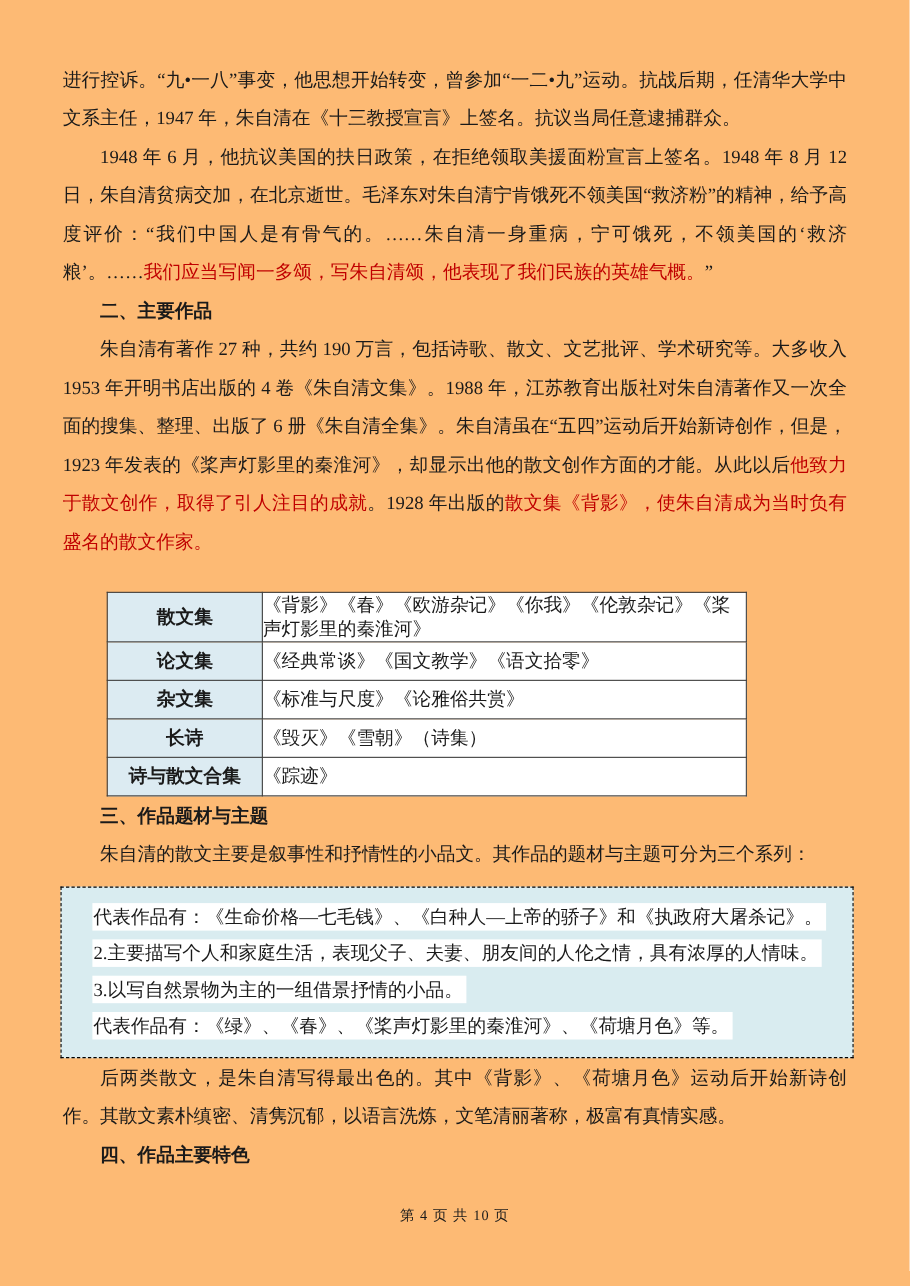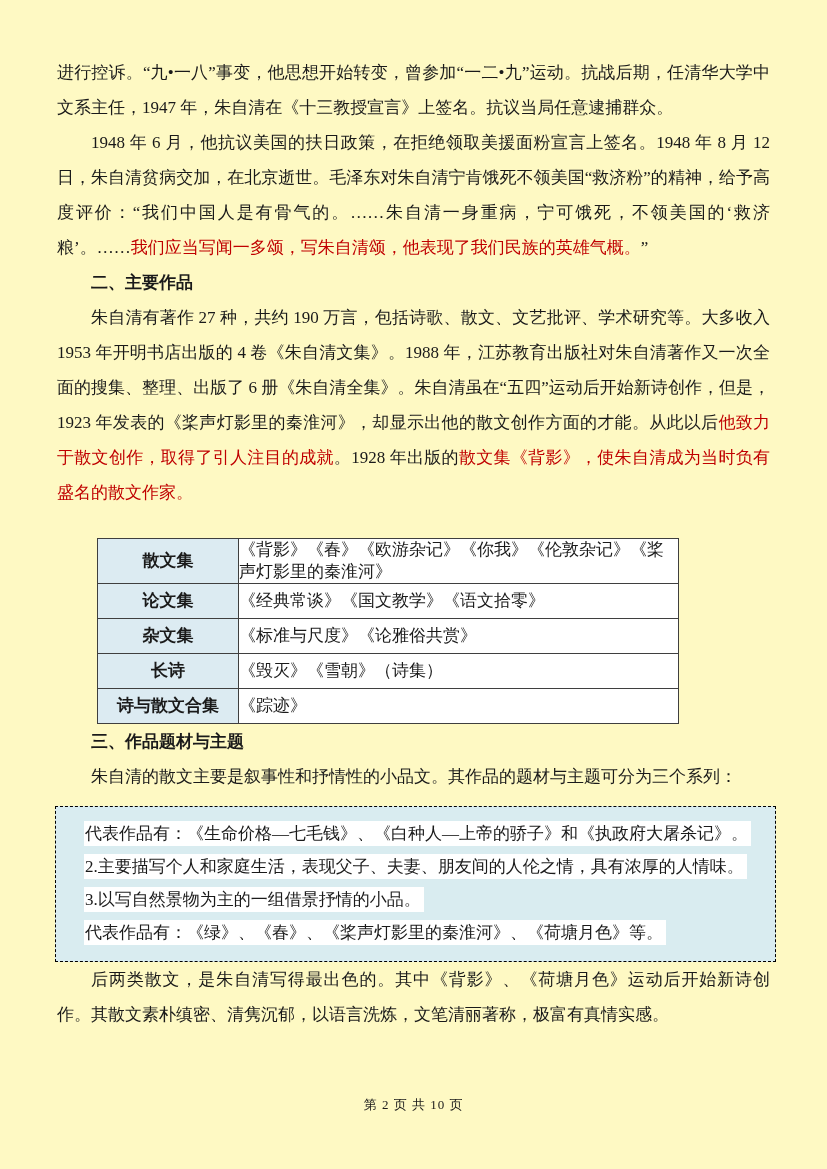--- a/index.html
+++ b/index.html
@@ -4,21 +4,21 @@
 <style>
   html, body {
     margin: 0;
     padding: 0;
     background: #ffffff;
   }
   .page {
     position: relative;
     width: 827px;
     height: 1169px;
-    background: #fef9c3;
+    background: #fdba74;
     overflow: hidden;
     font-family: "Liberation Serif", "DejaVu Serif", serif;
     font-size: 17px;
     color: #1a1a1a;
     box-sizing: border-box;
     padding: 55px 81px 0 57px;
   }
   .content { width: 713px; }
   p.body-par {
     margin: 0;
@@ -137,17 +137,18 @@
 
     <div class="highlight-box">
       <p class="box-line"><span class="hl">代表作品有：《生命价格—七毛钱》、《白种人—上帝的骄子》和《执政府大屠杀记》。</span></p>
       <p class="box-line"><span class="hl">2.主要描写个人和家庭生活，表现父子、夫妻、朋友间的人伦之情，具有浓厚的人情味。</span></p>
       <p class="box-line"><span class="hl">3.以写自然景物为主的一组借景抒情的小品。</span></p>
       <p class="box-line"><span class="hl">代表作品有：《绿》、《春》、《桨声灯影里的秦淮河》、《荷塘月色》等。</span></p>
     </div>
 
     <p class="body-par indent p5-gap">后两类散文，是朱自清写得最出色的。其中《背影》、《荷塘月色》运动后开始新诗创作。其散文素朴缜密、清隽沉郁，以语言洗炼，文笔清丽著称，极富有真情实感。</p>
 
+    <h3 class="doc-heading h4-gap">四、作品主要特色</h3>
 
   </div>
 
-  <div class="page-footer">第 2 页 共 10 页</div>
+  <div class="page-footer">第 4 页 共 10 页</div>
 </div>
 
 </body></html>

